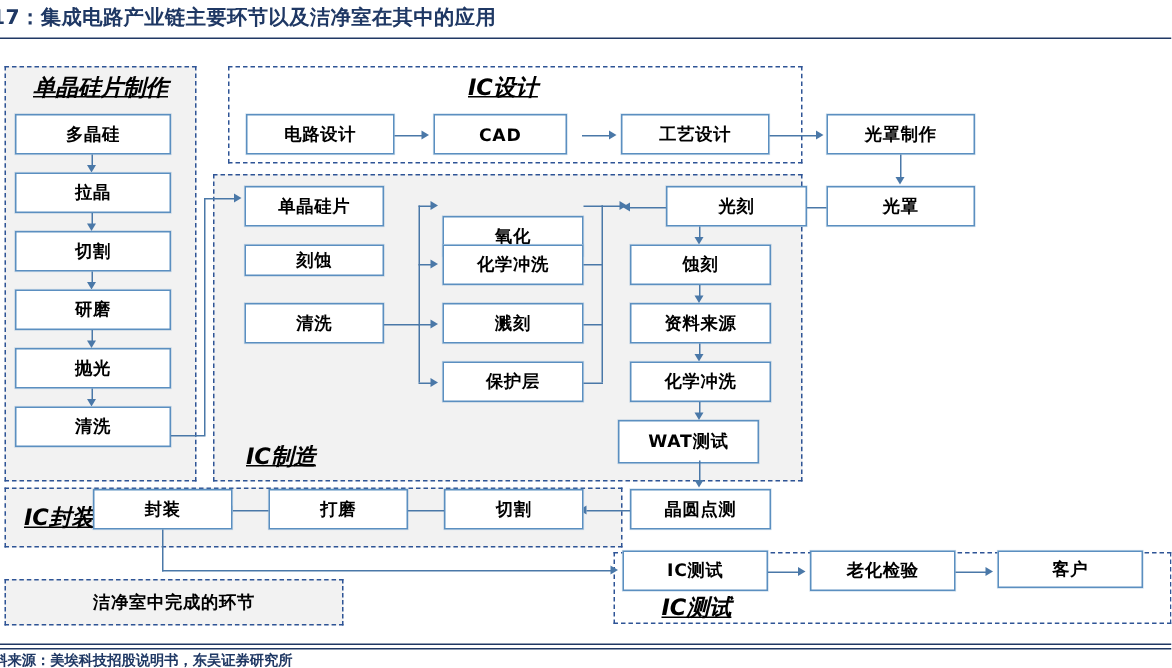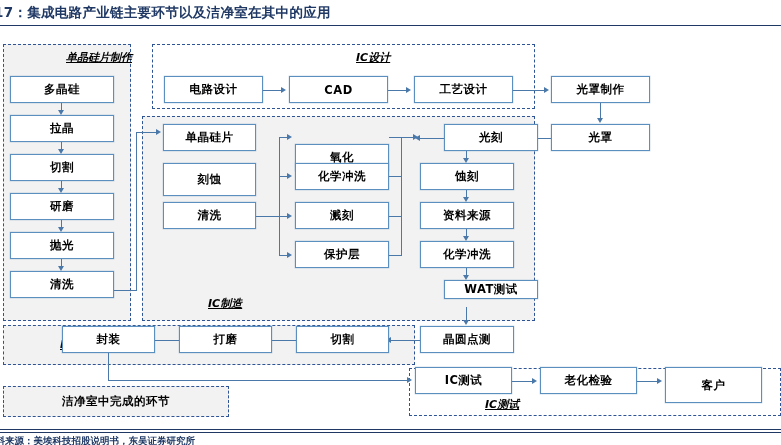--- a/index.html
+++ b/index.html
@@ -36,24 +36,23 @@
 
   
   .region{
     position:absolute;border:1.6px dashed #2E5496;box-sizing:border-box;
   }
   .region.shaded{background:#F2F2F2;}
   .region.plain{background:transparent;}
 
   
   .caption{
-    position:absolute;font-size:11px;font-weight:bold;font-style:italic;
+    position:absolute;font-size:15px;font-weight:bold;font-style:italic;
     color:#000;text-decoration:underline;white-space:nowrap;
     line-height:14px;
-    margin-left:44px;
   }
 
   
   .node{
     position:absolute;box-sizing:border-box;
     border:1.1px solid #5B8FC0;background:#FFFFFF;
     display:flex;align-items:center;justify-content:center;
     font-size:11.5px;font-weight:bold;color:#000;
     letter-spacing:.5px;white-space:nowrap;
     box-shadow:0 0 0 0.4px rgba(91,143,192,.35);
@@ -120,39 +119,39 @@
 
   <div class="ln h" style="left:114px;top:290px;width:23px;"></div>
   <div class="ln v" style="left:136px;top:132px;height:158px;"></div>
   <div class="ln h" style="left:136px;top:132px;width:21px;"></div>
   <div class="ar right" style="left:156px;top:129px;"></div>
 
   <div class="node" style="left:164px;top:76px;width:99px;height:27px;">电路设计</div>
   <div class="ln h" style="left:263px;top:89.5px;width:19px;"></div>
   <div class="ar right" style="left:281px;top:86.5px;"></div>
 
-  <div class="node" style="left:289px;top:76px;width:99px;height:27px;">CAD</div>
+  <div class="node" style="left:289px;top:76px;width:89px;height:27px;">CAD</div>
   <div class="ln h" style="left:388px;top:89.5px;width:19px;"></div>
   <div class="ar right" style="left:406px;top:86.5px;"></div>
 
   <div class="node" style="left:414px;top:76px;width:99px;height:27px;">工艺设计</div>
   <div class="ln h" style="left:513px;top:89.5px;width:32px;"></div>
   <div class="ar right" style="left:544px;top:86.5px;"></div>
 
   <div class="node" style="left:551px;top:76px;width:99px;height:27px;">光罩制作</div>
   <div class="ln v" style="left:600px;top:103px;height:16px;"></div>
   <div class="ar down" style="left:597.4px;top:118px;"></div>
 
   <div class="node" style="left:551px;top:124px;width:99px;height:27px;">光罩</div>
 
   <div class="ln h" style="left:420px;top:137.5px;width:131px;"></div>
   <div class="ar left" style="left:415px;top:134.5px;"></div>
 
   <div class="node" style="left:163px;top:124px;width:93px;height:27px;">单晶硅片</div>
-  <div class="node" style="left:163px;top:163px;width:93px;height:33px;">刻蚀</div>
+  <div class="node" style="left:163px;top:163px;width:93px;height:21px;">刻蚀</div>
   <div class="node" style="left:163px;top:202px;width:93px;height:27px;">清洗</div>
 
   <div class="ln h" style="left:256px;top:215.5px;width:24px;"></div>
   <div class="ln v" style="left:279px;top:137px;height:118px;"></div>
 
   <div class="ln h" style="left:279px;top:137px;width:9px;"></div>
   <div class="ar right" style="left:287px;top:134px;"></div>
   <div class="ln h" style="left:279px;top:176px;width:9px;"></div>
   <div class="ar right" style="left:287px;top:173px;"></div>
   <div class="ln h" style="left:279px;top:215.5px;width:9px;"></div>
@@ -182,21 +181,21 @@
   <div class="ar down" style="left:463.4px;top:197px;"></div>
 
   <div class="node" style="left:420px;top:202px;width:94px;height:27px;">资料来源</div>
   <div class="ln v" style="left:466px;top:229px;height:8px;"></div>
   <div class="ar down" style="left:463.4px;top:236px;"></div>
 
   <div class="node" style="left:420px;top:241px;width:94px;height:27px;">化学冲洗</div>
   <div class="ln v" style="left:466px;top:268px;height:8px;"></div>
   <div class="ar down" style="left:463.4px;top:275px;"></div>
 
-  <div class="node" style="left:444px;top:280px;width:94px;height:19px;">WAT测试</div>
+  <div class="node" style="left:412px;top:280px;width:94px;height:29px;">WAT测试</div>
   <div class="ln v" style="left:466px;top:307px;height:14px;"></div>
   <div class="ar down" style="left:463.4px;top:320px;"></div>
 
   <div class="node" style="left:420px;top:326px;width:94px;height:27px;">晶圆点测</div>
   <div class="ln h" style="left:391px;top:339.5px;width:29px;"></div>
   <div class="ar left" style="left:386px;top:336.5px;"></div>
 
   <div class="node" style="left:296px;top:326px;width:93px;height:27px;">切割</div>
   <div class="ln h" style="left:272px;top:339.5px;width:24px;"></div>
   <div class="ar left" style="left:267px;top:336.5px;"></div>
@@ -212,21 +211,21 @@
   <div class="ar right" style="left:407px;top:377px;"></div>
 
   <div class="node" style="left:415px;top:367px;width:97px;height:27px;">IC测试</div>
   <div class="ln h" style="left:512px;top:380.5px;width:21px;"></div>
   <div class="ar right" style="left:532px;top:377.5px;"></div>
 
   <div class="node" style="left:540px;top:367px;width:97px;height:27px;">老化检验</div>
   <div class="ln h" style="left:637px;top:380.5px;width:21px;"></div>
   <div class="ar right" style="left:657px;top:377.5px;"></div>
 
-  <div class="node" style="left:665px;top:367px;width:97px;height:36px;">客户</div>
+  <div class="node" style="left:665px;top:367px;width:97px;height:25px;">客户</div>
 
   <div class="legend-box" style="left:3px;top:386px;width:226px;height:31px;">洁净室中完成的环节</div>
 
   <div class="bottom-rule"></div>
   <div class="bottom-rule2"></div>
   <div class="source-note">资料来源：美埃科技招股说明书，东吴证券研究所</div>
 
 </div>
 
 </body></html>

